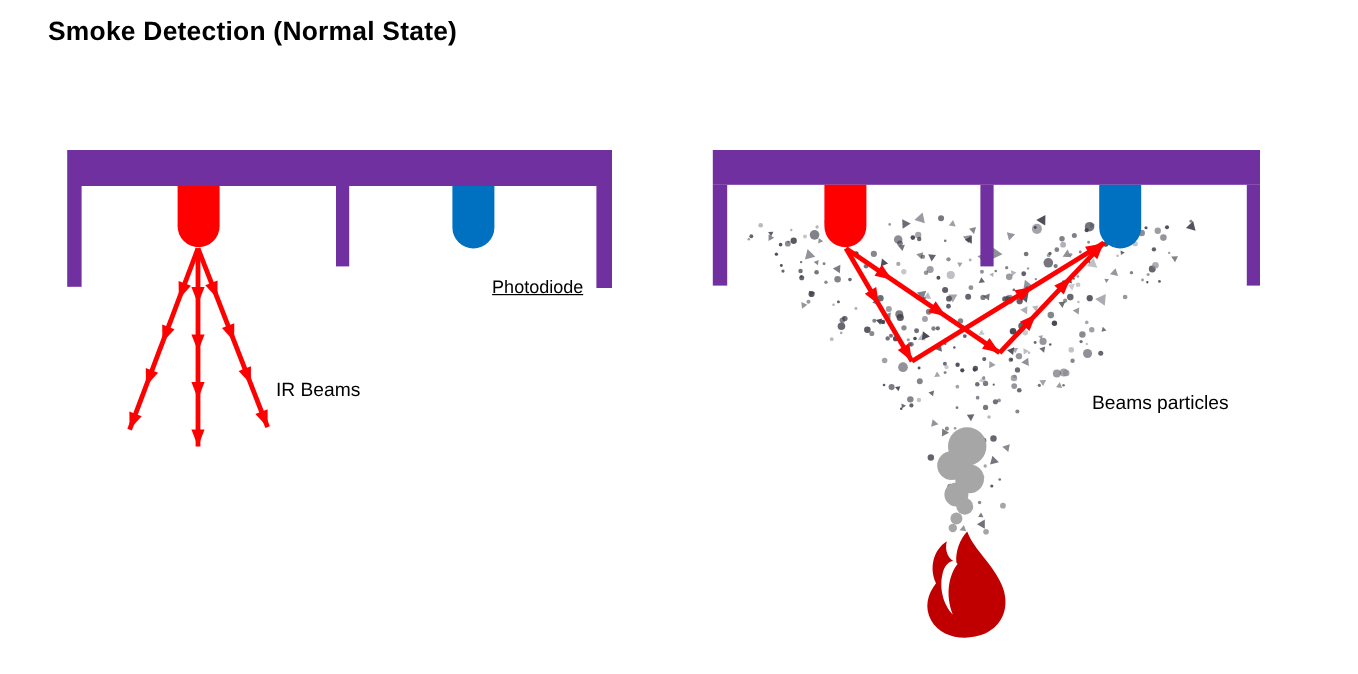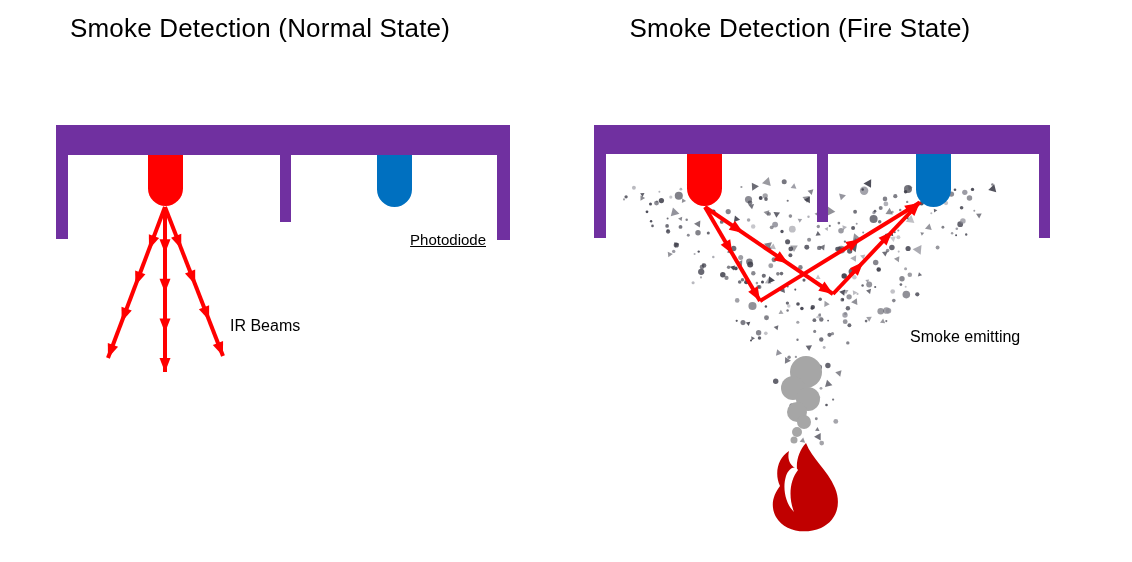--- a/index.html
+++ b/index.html
@@ -2,21 +2,21 @@
 <html><head>
 <meta charset="utf-8">
 <style>
   html,body{margin:0;padding:0;background:#fff;}
   .stage{
     position:relative;width:1132px;height:562px;background:#fff;overflow:hidden;
     font-family:"Liberation Sans",sans-serif;color:#000;
   }
   .stage svg{position:absolute;left:0;top:0;}
   .label{position:absolute;white-space:nowrap;color:#000;}
-  .title{font-size:26px;font-weight:400;text-align:center;letter-spacing:0.2px;}
+  .title{font-size:22px;font-weight:700;letter-spacing:0.2px;}
   .plain22{font-size:22px;}
   .plain21{font-size:15px;line-height:27px;white-space:normal;text-align:right;text-decoration:underline;}
   .plain20{font-size:16px;}
 </style>
 </head>
 <body>
 
 <div class="stage">
 
   <svg id="diagram-svg" width="1132" height="562" viewBox="0 0 1132 562">
@@ -409,24 +409,23 @@
                C796,460 800,449 806,443 Z" id="flame-path" fill="#C00000"></path>
       <path d="M798,470
                C790,480 788,497 794,512
                C786,504 782,489 786,476
                C789,468 795,465 798,470 Z" fill="#ffffff" id="flame-notch"></path>
     </g>
   </svg>
 
   <div class="label title" style="left:40px;top:13px;width:440px">Smoke Detection (Normal State)</div>
 
-  <div class="label title" style="left:578px;top:13px;width:444px">Smoke Detection (Fire State)</div>
 
 
   <div class="label plain21" style="left:330px;top:226px;width:156px">
     <div>Photodiode</div>
   </div>
 
   <div class="label plain20" style="left:230px;top:317px">IR Beams</div>
 
-  <div class="label plain20" style="left:910px;top:328px">Smoke emitting</div>
+  <div class="label plain20" style="left:910px;top:328px">Beams particles</div>
 
 </div>
 
 </body></html>

